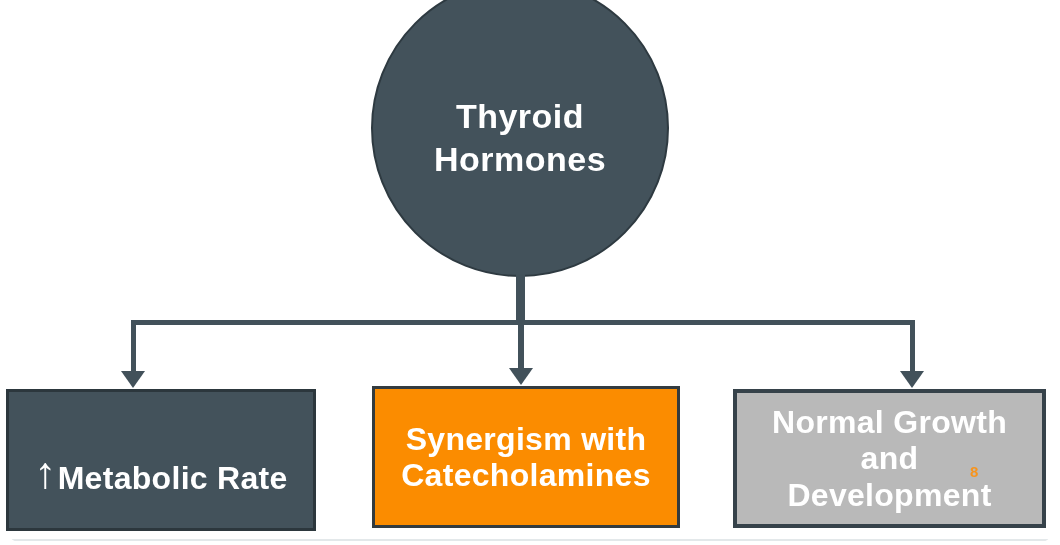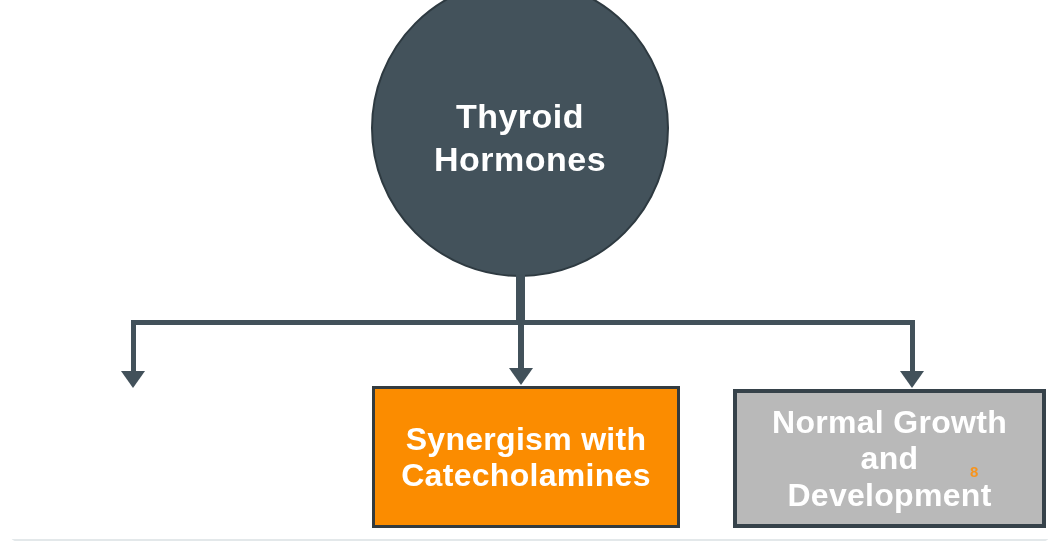--- a/index.html
+++ b/index.html
@@ -137,20 +137,25 @@
 
   <div class="line stem"></div>
   <div class="line hline"></div>
   <div class="line drop-l"></div>
   <div class="line drop-m"></div>
   <div class="line drop-r"></div>
   <div class="arrowhead ah-l"></div>
   <div class="arrowhead ah-m"></div>
   <div class="arrowhead ah-r"></div>
 
+  <div class="box box-dark">
+    <div class="box-label">
+      <span class="up-arrow">↑</span><span>Metabolic Rate</span>
+    </div>
+  </div>
 
   <div class="box box-orange">
     <div class="box-label">Synergism with
 Catecholamines</div>
   </div>
 
   <div class="box box-gray">
     <div class="box-label">Normal Growth
 and
 Development</div>

